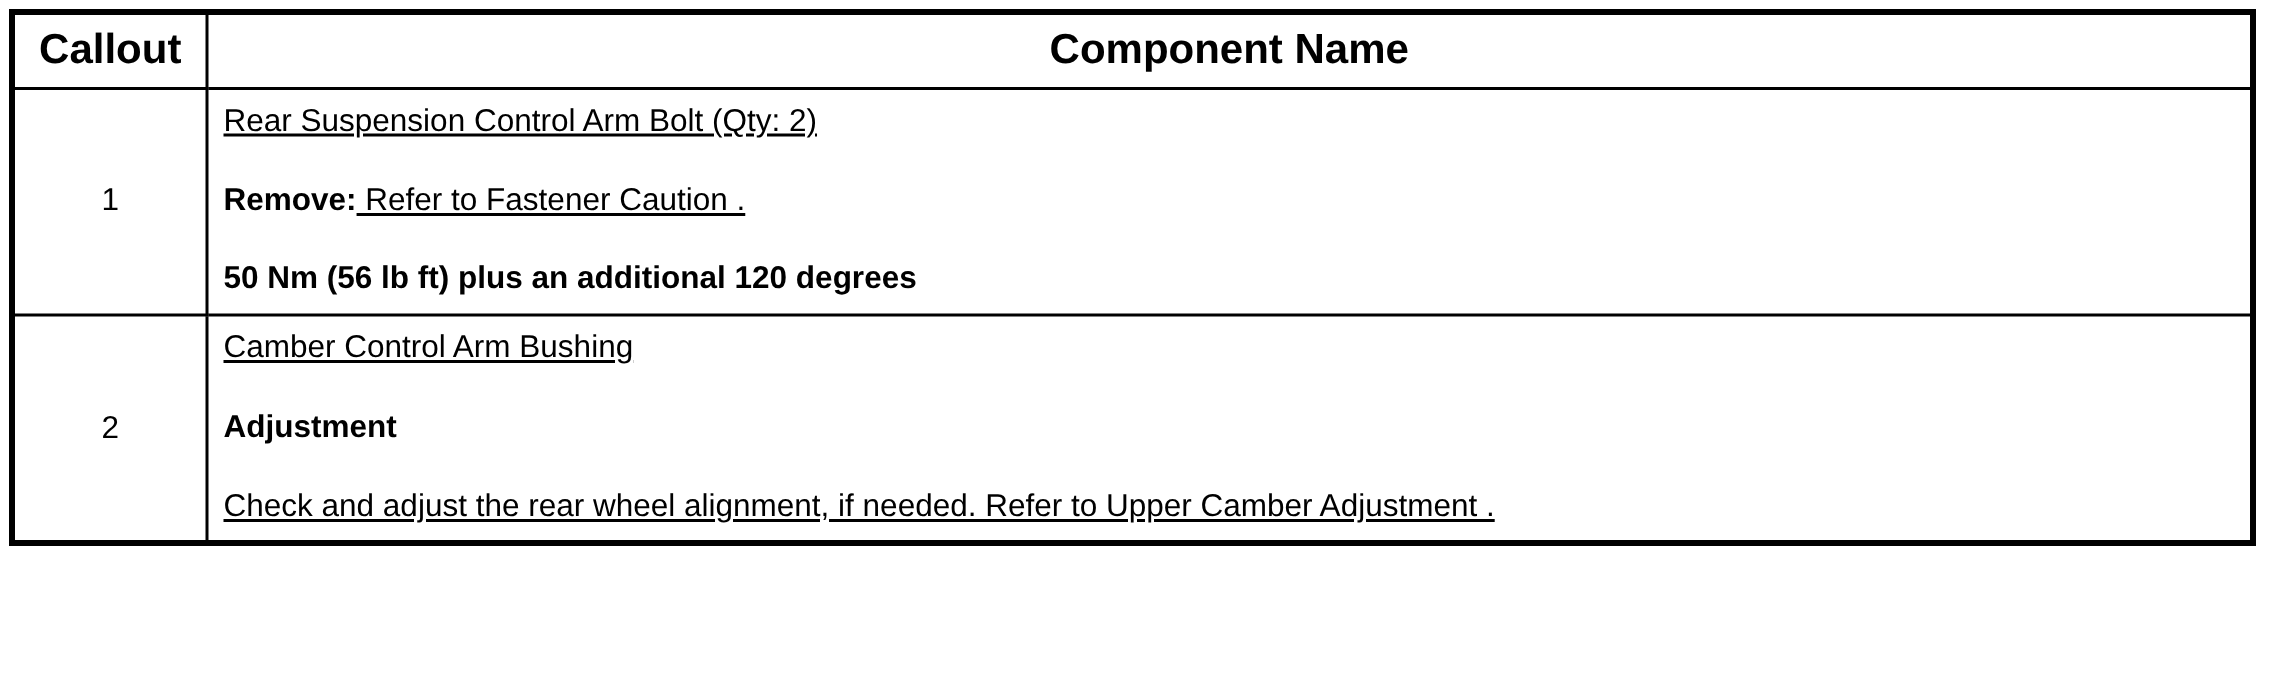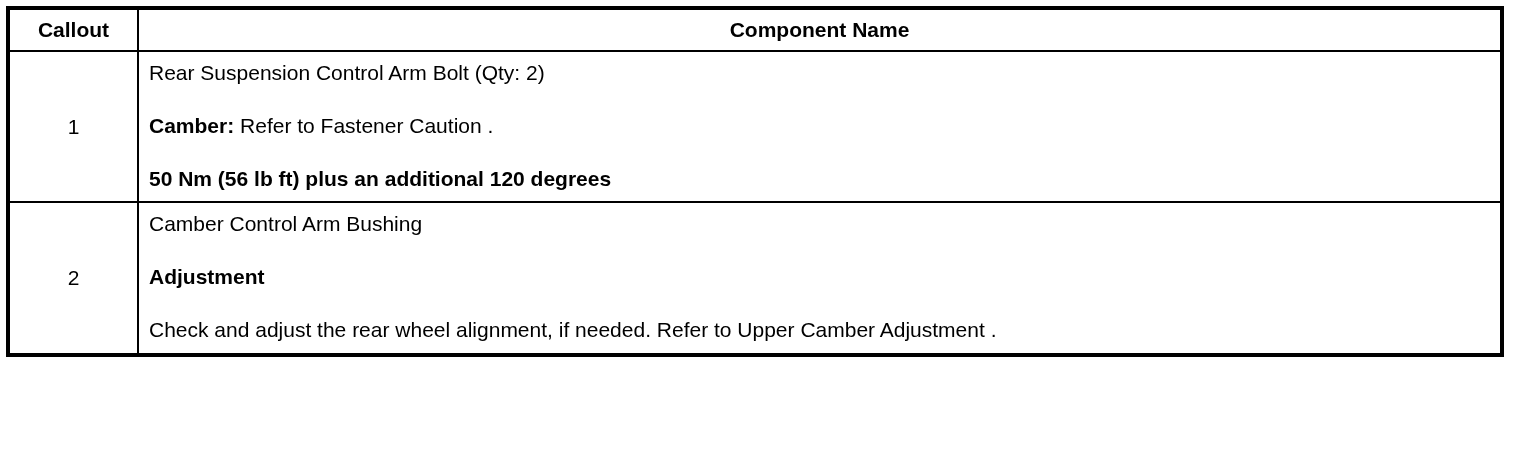--- a/index.html
+++ b/index.html
@@ -41,21 +41,21 @@
   
   table.spec-table {
     outline: 0;
     border: 4px solid #000000;
   }
 
   col.col-callout { width: 130px; }
   col.col-name    { width: auto; }
 
   th.head-cell {
-    font-size: 21px;
+    font-size: 28px;
     font-weight: bold;
     text-align: center;
     padding: 8px 4px 9px 4px;
     vertical-align: middle;
     line-height: 1.1;
   }
 
   td.prelim-cell {
     padding: 10px 8px 12px 8px;
     vertical-align: top;
@@ -81,21 +81,21 @@
   p.para {
     margin: 0 0 0 0;
     font-size: 21px;
     line-height: 1.18;
   }
   p.para + p.para {
     margin-top: 28px;
   }
 
   .b { font-weight: bold; }
-  .n { font-weight: normal; }
+  .n { font-weight: normal; text-decoration: underline; }
 
   .prelim-title {
     font-weight: bold;
     font-size: 21px;
     margin: 0;
     line-height: 1.18;
   }
   .prelim-body {
     font-weight: normal;
     font-size: 21px;
@@ -121,21 +121,21 @@
       </tr>
     </thead>
 
     <tbody>
 
 
       <tr>
         <td class="callout-cell">1</td>
         <td class="body-cell">
           <p class="para n">Rear Suspension Control Arm Bolt (Qty: 2)</p>
-          <p class="para"><span class="b">Camber:</span><span class="n"> Refer to Fastener Caution .</span></p>
+          <p class="para"><span class="b">Remove:</span><span class="n"> Refer to Fastener Caution .</span></p>
           <p class="para b">50 Nm (56 lb ft) plus an additional 120 degrees</p>
         </td>
       </tr>
 
       <tr>
         <td class="callout-cell">2</td>
         <td class="body-cell">
           <p class="para n">Camber Control Arm Bushing</p>
           <p class="para b">Adjustment</p>
           <p class="para n">Check and adjust the rear wheel alignment, if needed. Refer to Upper Camber Adjustment .</p>

